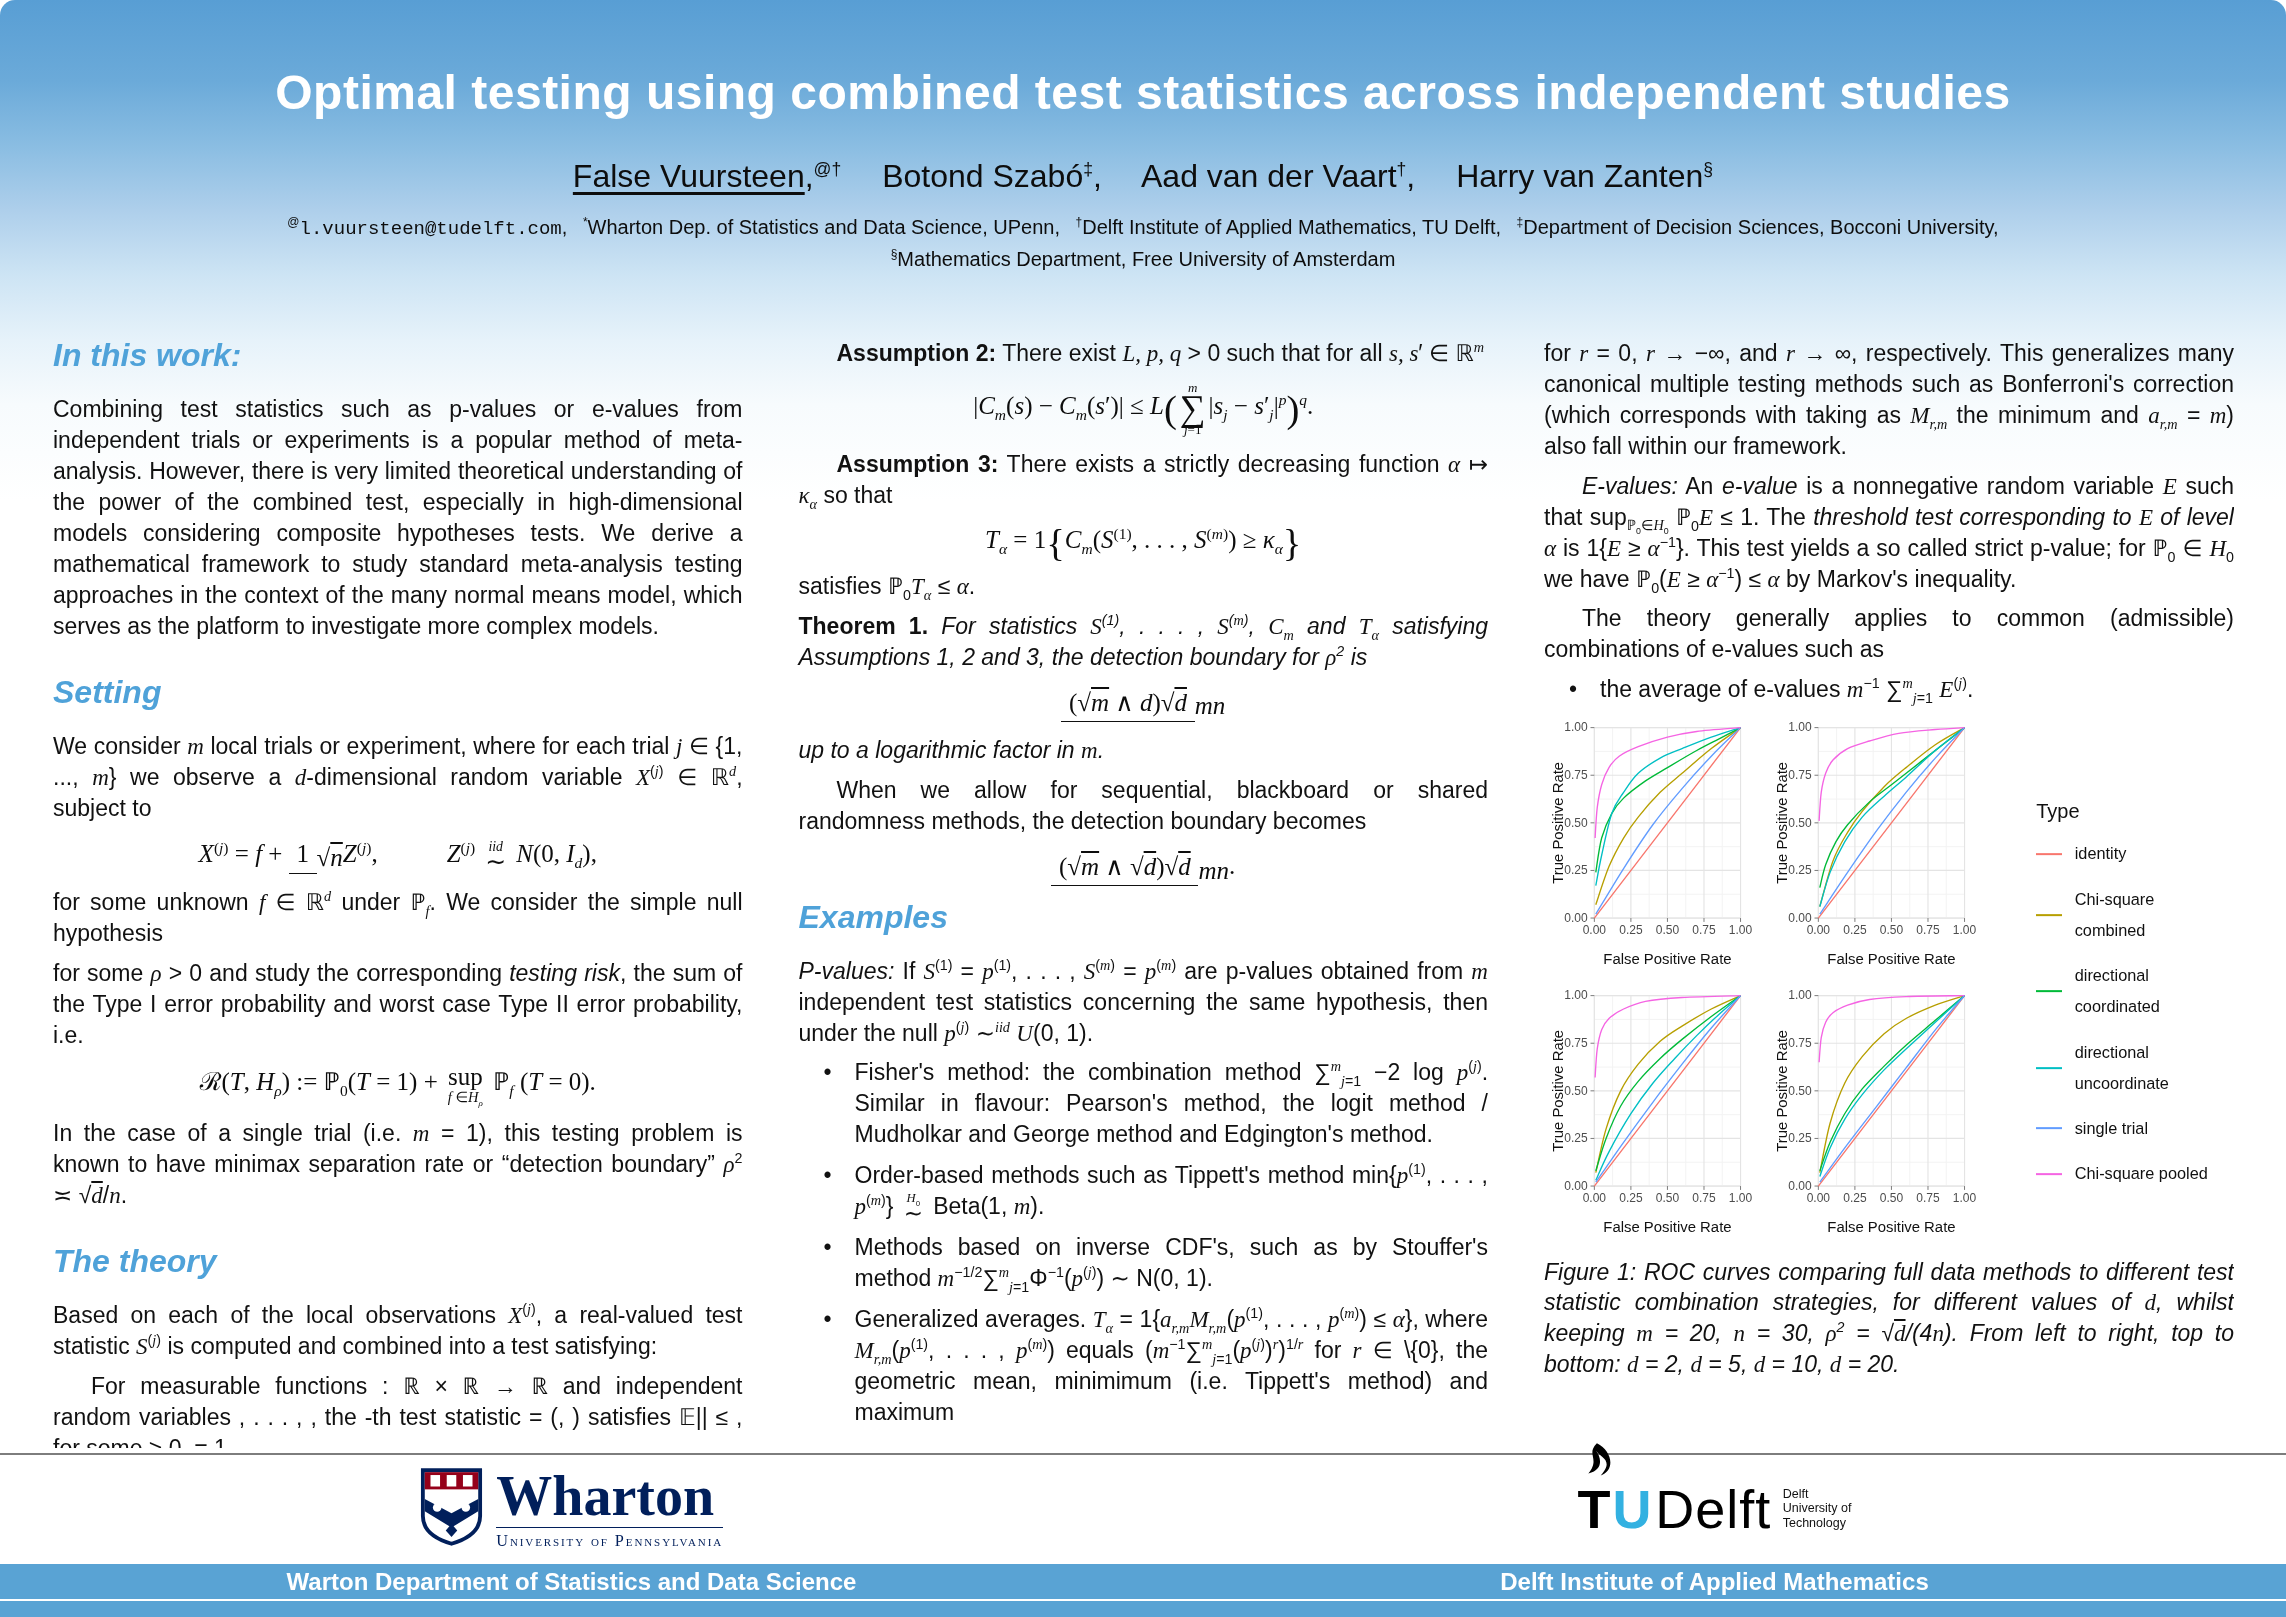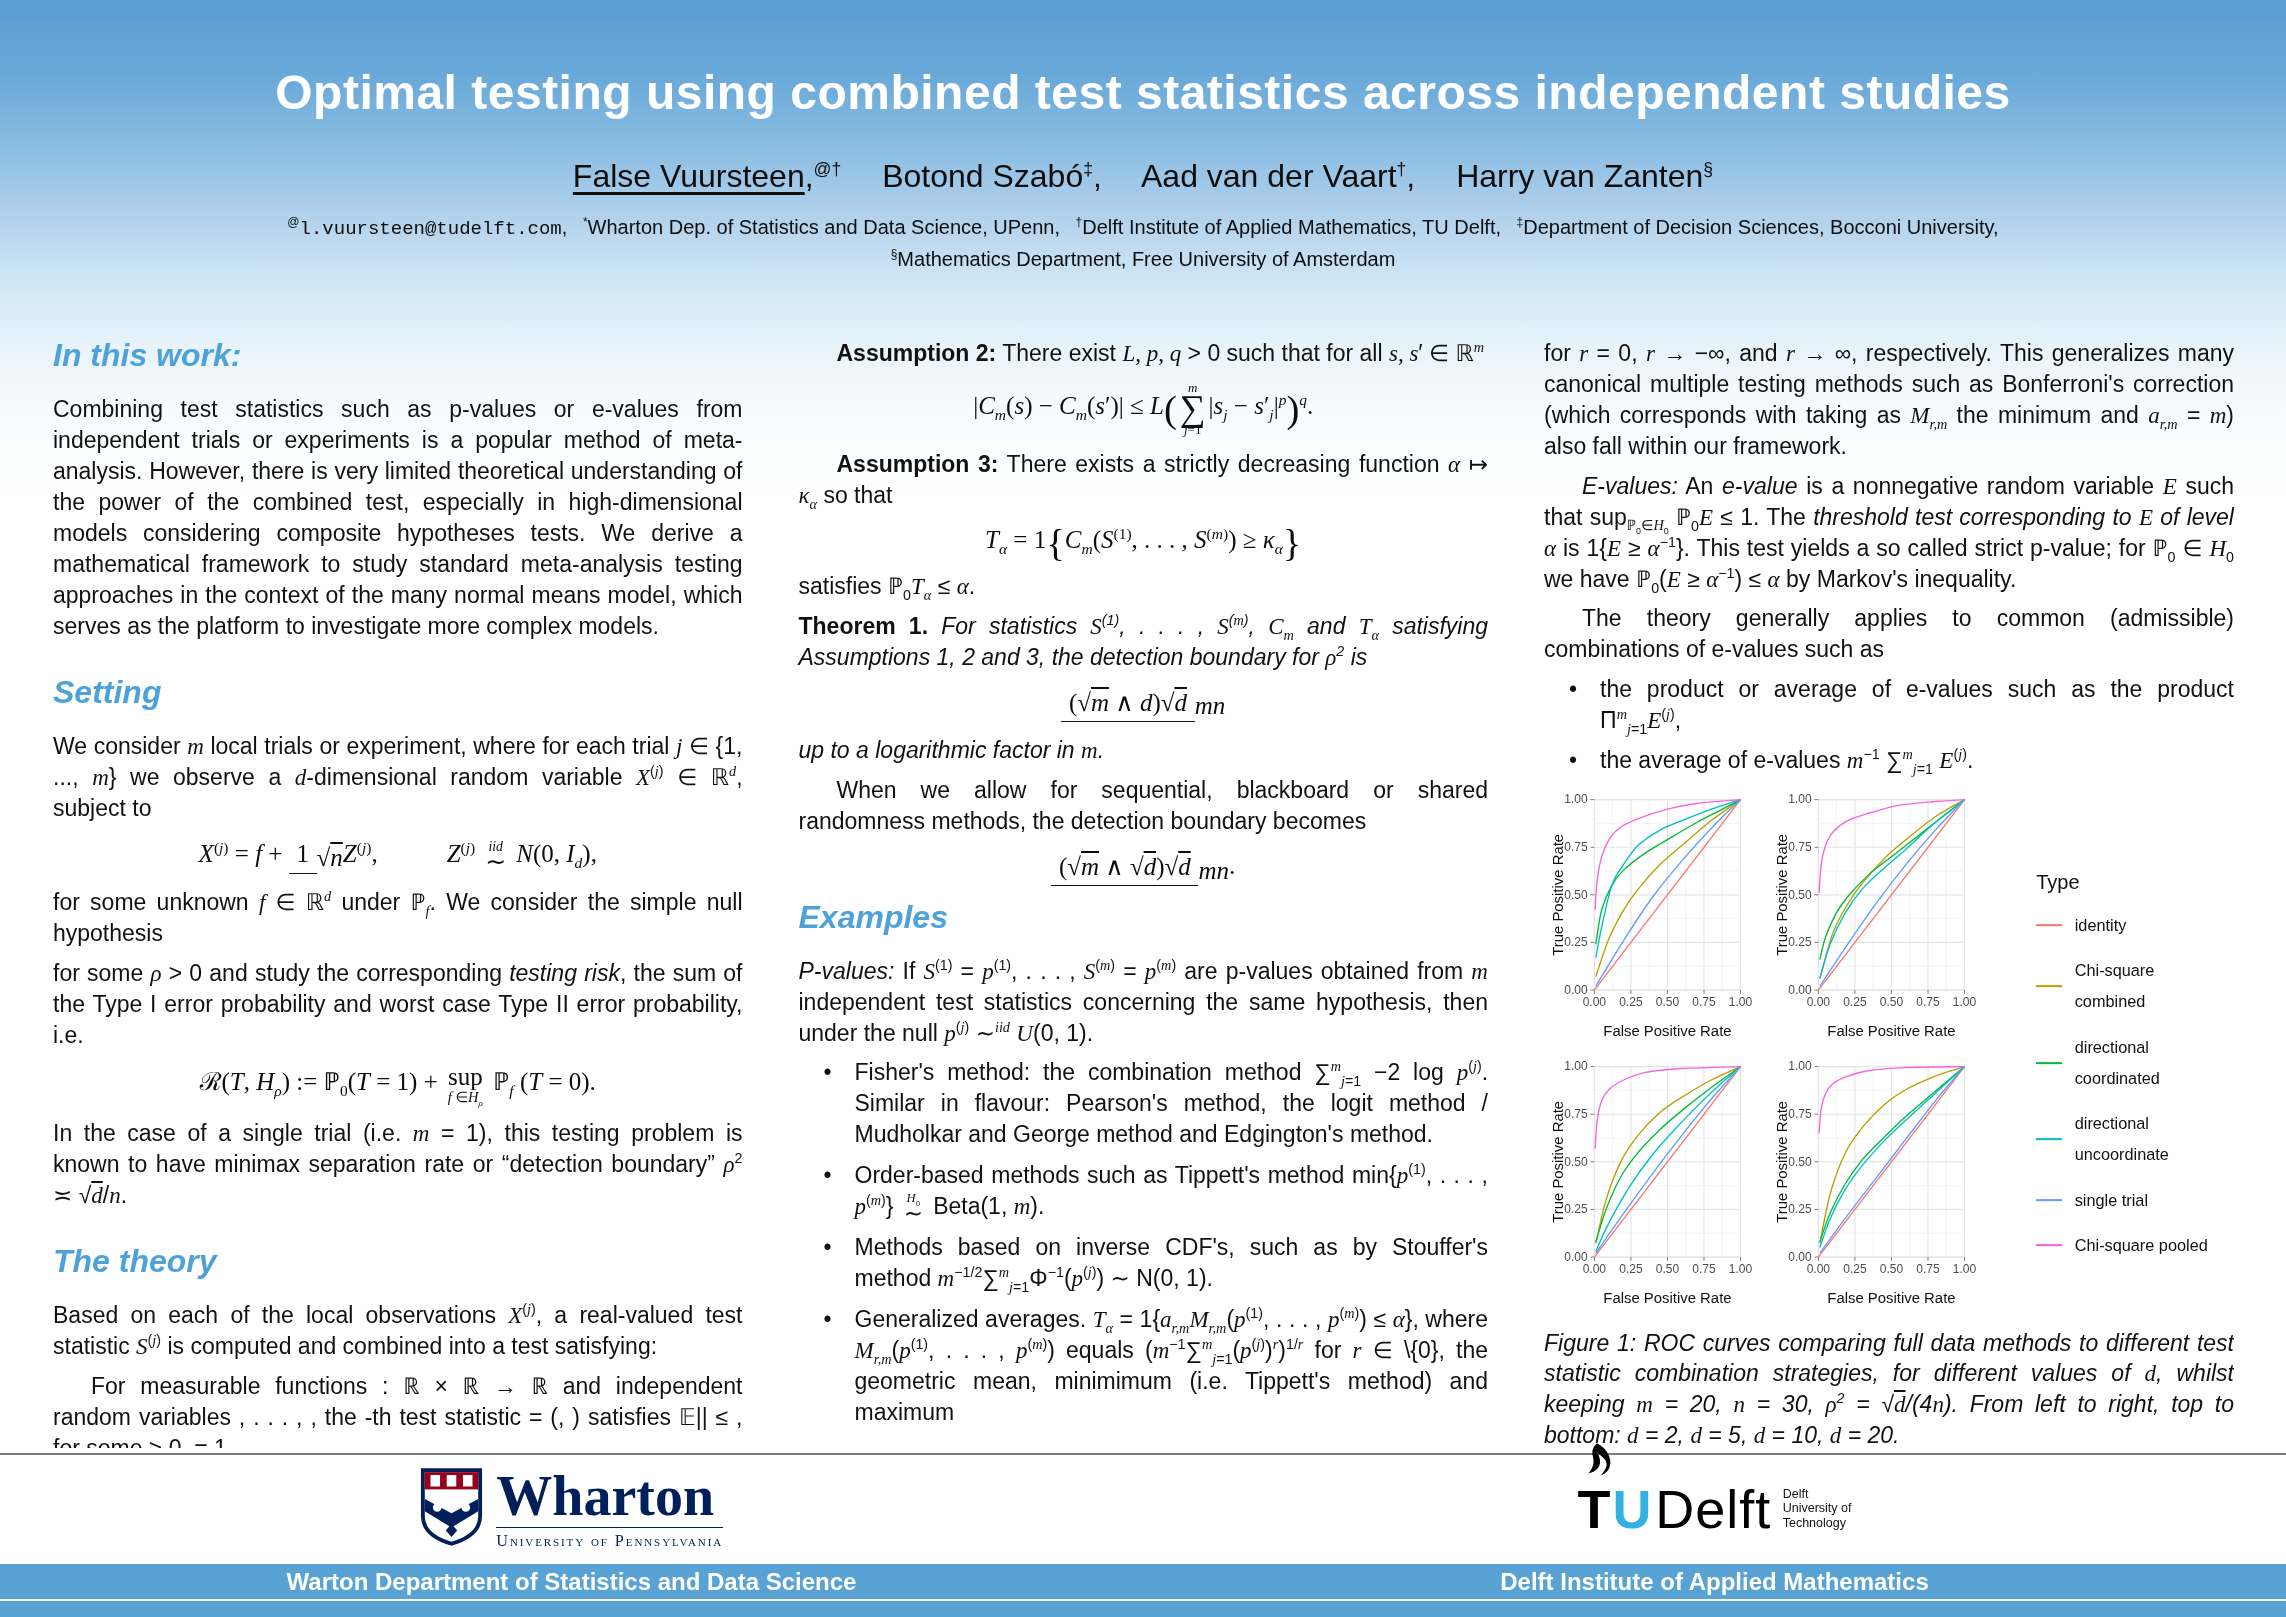--- a/index.html
+++ b/index.html
@@ -1,18 +1,18 @@
 <!DOCTYPE html>
 <html><head>
 <meta charset="utf-8">
 <style>
   html,body{margin:0;padding:0;}
   body{width:2286px;height:1618px;overflow:hidden;font-family:"Liberation Sans",sans-serif;color:#111;}
   .poster{position:relative;width:2286px;height:1618px;
-    background:linear-gradient(180deg,#589ed4 0%,#6baad9 5%,#8abde2 9%,#aecfeb 13%,#cde4f4 17%,#e6f2fa 21%,#f7fbfd 25%,#ffffff 31%,#ffffff 100%);}
+    background:linear-gradient(180deg,#589ed4 0%,#6baad9 5%,#8abde2 9%,#aecfeb 13%,#cde4f4 17%,#e6f2fa 21%,#f7fbfd 25%,#ffffff 31%,#ffffff 100%);border-radius:15px;}
   
   .hdr{position:absolute;top:0;left:0;width:100%;text-align:center;}
   .title{margin-top:65px;font-size:48px;font-weight:bold;color:#ffffff;letter-spacing:0.5px;}
   .authors{margin-top:38px;font-size:32px;color:#0d0d0d;}
   .authors sup{font-size:0.55em;}
   .authors .u{text-decoration:underline;text-underline-offset:4.8px;}
   .affil{margin-top:17.3px;font-size:20px;color:#0d0d0d;line-height:1.5;}
   .affil sup{font-size:0.6em;}
   .tt{font-family:"Liberation Mono",monospace;font-size:0.95em;}
   
@@ -147,21 +147,20 @@
         <li>Methods based on inverse CDF's, such as by Stouffer's method <i class="m">m</i><sup>−1/2</sup>∑<sup><i class="m">m</i></sup><sub><i class="m">j</i>=1</sub>Φ<sup>−1</sup>(<i class="m">p</i><sup>(<i class="m">j</i>)</sup>) ∼ N(0, 1).</li>
         <li>Generalized averages. <i class="m">T</i><sub><i class="m">α</i></sub> = 1{<i class="m">a</i><sub><i class="m">r,m</i></sub><i class="m">M</i><sub><i class="m">r,m</i></sub>(<i class="m">p</i><sup>(1)</sup>, . . . , <i class="m">p</i><sup>(<i class="m">m</i>)</sup>) ≤ <i class="m">α</i>}, where <i class="m">M</i><sub><i class="m">r,m</i></sub>(<i class="m">p</i><sup>(1)</sup>, . . . , <i class="m">p</i><sup>(<i class="m">m</i>)</sup>) equals (<i class="m">m</i><sup>−1</sup>∑<sup><i class="m">m</i></sup><sub><i class="m">j</i>=1</sub>(<i class="m">p</i><sup>(<i class="m">j</i>)</sup>)<sup><i class="m">r</i></sup>)<sup>1/<i class="m">r</i></sup> for <i class="m">r</i> ∈ \{0}, the geometric mean, minimimum (i.e. Tippett's method) and maximum</li>
       </ul>
     </div>
 
     <div class="col">
       <p>for <i class="m">r</i> = 0, <i class="m">r</i> → −∞, and <i class="m">r</i> → ∞, respectively. This generalizes many canonical multiple testing methods such as Bonferroni's correction (which corresponds with taking as <i class="m">M</i><sub><i class="m">r,m</i></sub> the minimum and <i class="m">a</i><sub><i class="m">r,m</i></sub> = <i class="m">m</i>) also fall within our framework.</p>
       <p class="indent"><i>E-values:</i> An <i>e-value</i> is a nonnegative random variable <i class="m">E</i> such that sup<sub>ℙ<sub>0</sub>∈<i class="m">H</i><sub>0</sub></sub> ℙ<sub>0</sub><i class="m">E</i> ≤ 1. The <i>threshold test corresponding to <span class="m">E</span> of level <span class="m">α</span></i> is 1{<i class="m">E</i> ≥ <i class="m">α</i><sup>−1</sup>}. This test yields a so called strict p-value; for ℙ<sub>0</sub> ∈ <i class="m">H</i><sub>0</sub> we have ℙ<sub>0</sub>(<i class="m">E</i> ≥ <i class="m">α</i><sup>−1</sup>) ≤ <i class="m">α</i> by Markov's inequality.</p>
       <p class="indent">The theory generally applies to common (admissible) combinations of e-values such as</p>
       <ul class="dots">
-        <li>the product or average of e-values such as the product Π<sup><i class="m">m</i></sup><sub><i class="m">j</i>=1</sub><i class="m">E</i><sup>(<i class="m">j</i>)</sup>,</li>
         <li>the average of e-values <i class="m">m</i><sup>−1</sup> ∑<sup><i class="m">m</i></sup><sub><i class="m">j</i>=1</sub> <i class="m">E</i><sup>(<i class="m">j</i>)</sup>.</li>
       </ul>
 
       <div class="figwrap">
         <div class="figgrid" id="fig-grid">
             <svg width="207" height="252" viewBox="0 0 215 262" style="font-size:24px">
               <rect x="46" y="10" width="152" height="198" fill="#ffffff" stroke="#e8e8e8" stroke-width="1"></rect>
               <line x1="65" y1="10" x2="65" y2="208" stroke="#f2f2f2" stroke-width="1"></line>
               <line x1="46" y1="183.25" x2="198" y2="183.25" stroke="#f2f2f2" stroke-width="1"></line>
               <line x1="103" y1="10" x2="103" y2="208" stroke="#f2f2f2" stroke-width="1"></line>

